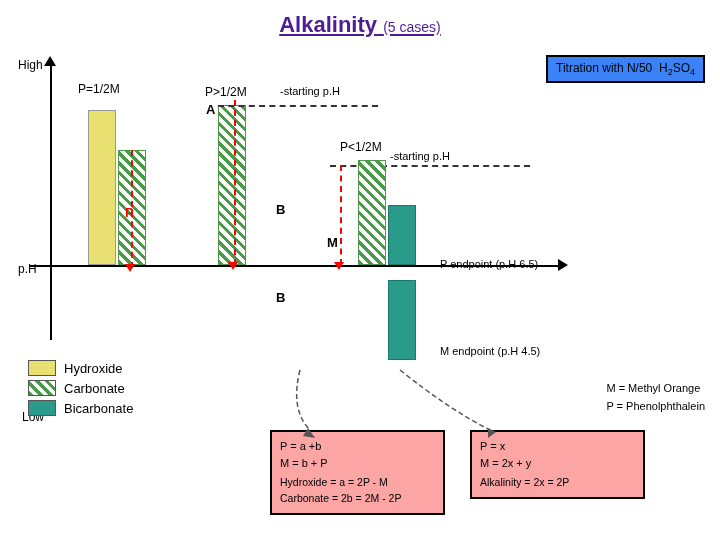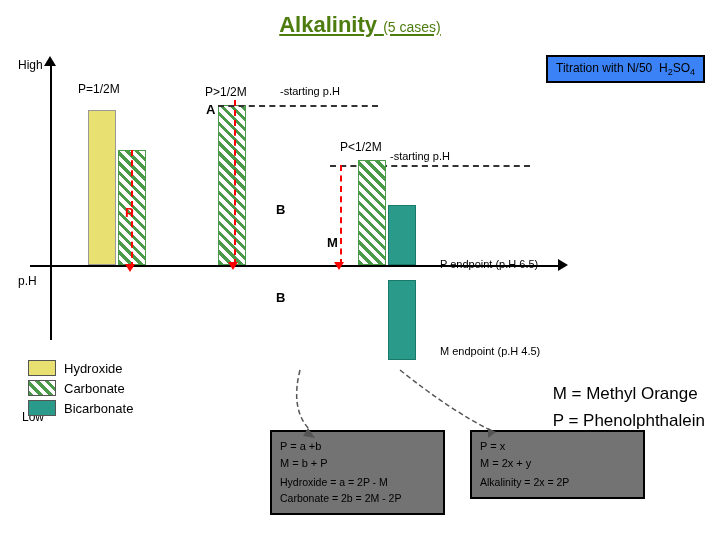--- a/index.html
+++ b/index.html
@@ -12,21 +12,21 @@
       overflow: hidden;
       position: relative;
     }
 
     .title {
       text-align: center;
       padding-top: 12px;
       font-size: 22px;
       font-weight: bold;
       text-decoration: underline;
-      color: #4d7c0f;
+      color: #4c1d95;
     }
     .title .cases {
       font-size: 14px;
       font-weight: normal;
       text-decoration: none;
     }
 
     
     .diagram {
       position: absolute;
@@ -86,21 +86,21 @@
     }
     .label-low {
       position: absolute;
       left: 22px;
       top: 360px;
       font-size: 12px;
     }
     .label-ph {
       position: absolute;
       left: 18px;
-      top: 224px;
+      top: 212px;
       font-size: 12px;
     }
 
     
     
 
     
     .bar-hydroxide {
       position: absolute;
       background: #e8e070;
@@ -187,21 +187,21 @@
       position: absolute;
       font-size: 12px;
     }
 
     
     .text-box {
       position: absolute;
       border: 2px solid #000;
       padding: 6px 8px;
       font-size: 11px;
-      background: #737373;
+      background: #fca5a5;
       line-height: 1.5;
     }
 
     
     .legend {
       position: absolute;
       left: 28px;
       top: 360px;
     }
     .legend-item {
@@ -330,21 +330,21 @@
   <div class="endpoint-label" style="left:440px; top:295px; font-size:11px;">M endpoint (p.H 4.5)</div>
 
   <div class="label-low diag-label">Low</div>
 
 </div>
 
 <div class="titration-box">
   <span>Titration with N/50&nbsp;&nbsp;H<sub>2</sub>SO<sub>4</sub></span>
 </div>
 
-<div style="position:absolute; right:15px; top:380px; font-size:17px; line-height:1.6;">
+<div style="position:absolute; right:15px; top:380px; font-size:11px; line-height:1.6;">
   <div>M = Methyl Orange</div>
   <div>P = Phenolphthalein</div>
 </div>
 
 <div class="legend">
   <div class="legend-item">
     <div class="legend-swatch legend-swatch-hydrox"></div>
     <span>Hydroxide</span>
   </div>
   <div class="legend-item">

